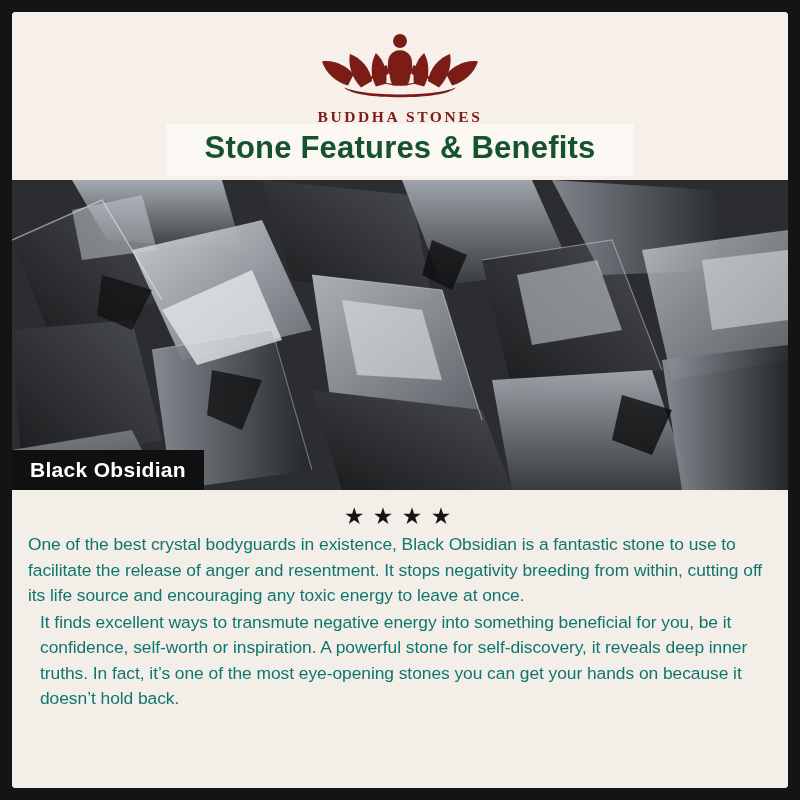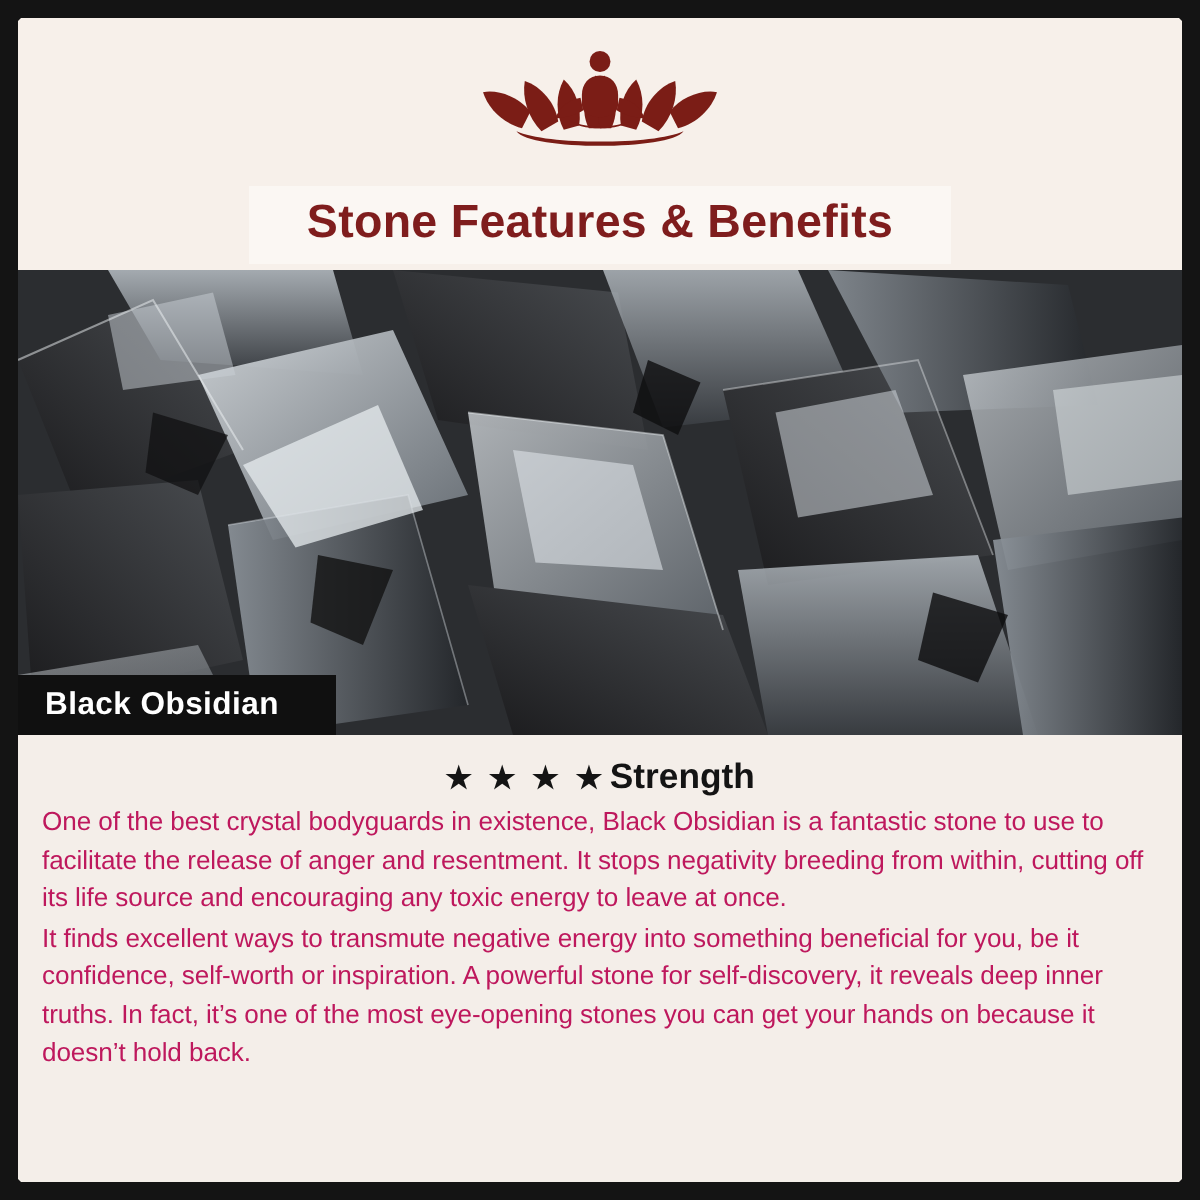--- a/index.html
+++ b/index.html
@@ -55,40 +55,40 @@
   .title-bar {
     position: absolute;
     left: 154px; right: 154px;
     bottom: 4px;
     background: #fbf7f3;
     padding: 6px 0 10px 0;
   }
   .title-bar h1 {
     font-size: 31px;
     font-weight: 700;
-    color: #7f1d1d;
+    color: #14532d;
     letter-spacing: .2px;
     font-family: "Liberation Sans", sans-serif;
   }
   
   .photo {
     position: relative;
     height: 310px;
     overflow: hidden;
     background: #2a2a2c;
   }
   .photo svg { display: block; width: 100%; height: 100%; }
   .caption {
     position: absolute;
     left: 0; bottom: 0;
     background: #101010;
     color: #fff;
     font-size: 21px;
     font-weight: 700;
-    padding: 8px 38px 8px 18px;
+    padding: 8px 18px 8px 18px;
     letter-spacing: .3px;
   }
   
   .body {
     position: relative;
     background: #f4eee9;
     height: 298px;
     padding: 10px 16px 0 16px;
   }
   .benefits {
@@ -107,25 +107,25 @@
     white-space: nowrap;
   }
   .benefit .star {
     font-size: 20px;
     margin-right: 5px;
     color: #141414;
   }
   .paragraphs p {
     font-size: 17.4px;
     line-height: 1.47;
-    color: #be185d;
+    color: #0f766e;
     text-align: left;
     letter-spacing: -0.05px;
   }
-  .paragraphs p + p { margin-top: 1px; }
+  .paragraphs p + p { margin-top: 1px; margin-left: 12px; }
   
   .corner {
     position: absolute;
     width: 0; height: 0;
     z-index: 5;
   }
   .corner.tl { top: 0; left: 0; border-top: 26px solid #141414; border-right: 26px solid transparent; }
   .corner.tr { top: 0; right: 0; border-top: 26px solid #141414; border-left: 26px solid transparent; }
   .corner.bl { bottom: 0; left: 0; border-bottom: 26px solid #141414; border-right: 26px solid transparent; }
   .corner.br { bottom: 0; right: 0; border-bottom: 26px solid #141414; border-left: 26px solid transparent; }
@@ -158,20 +158,21 @@
               <path d="M40 64 C62 74 138 74 160 64 C150 78 50 78 40 64 Z"></path>
 
               <circle cx="100" cy="14" r="7.5"></circle>
               <path d="M100 24 C108 24 113 30 113 38 L113 45 C113 50 108 54 100 54 C92 54 87 50 87 45 L87 38 C87 30 92 24 100 24 Z"></path>
               <path d="M86 40 C76 42 70 48 68 55 C76 54 84 52 88 49 Z"></path>
               <path d="M114 40 C124 42 130 48 132 55 C124 54 116 52 112 49 Z"></path>
               <path d="M78 56 C86 62 114 62 122 56 C116 64 84 64 78 56 Z"></path>
             </g>
           </svg>
         </span>
+        <div class="brand">BUDDHA STONES</div>
       </div>
       <div class="title-bar">
         <h1>Stone Features &amp; Benefits</h1>
       </div>
     </div>
 
     <div class="photo">
       <svg viewBox="0 0 776 310" preserveAspectRatio="none" xmlns="http://www.w3.org/2000/svg">
         <defs>
           <linearGradient id="g1" x1="0" y1="0" x2="1" y2="1">
@@ -234,21 +235,20 @@
           <span class="star">★</span>
         </div>
         <div class="benefit">
           <span class="star">★</span>
         </div>
         <div class="benefit">
           <span class="star">★</span>
         </div>
         <div class="benefit">
           <span class="star">★</span>
-          <span>Strength</span>
         </div>
       </div>
       <div class="paragraphs">
         <p>One of the best crystal bodyguards in existence, Black Obsidian is a fantastic stone to use to facilitate the release of anger and resentment. It stops negativity breeding from within, cutting off its life source and encouraging any toxic energy to leave at once.</p>
         <p>It finds excellent ways to transmute negative energy into something beneficial for you, be it confidence, self-worth or inspiration. A powerful stone for self-discovery, it reveals deep inner truths. In fact, it’s one of the most eye-opening stones you can get your hands on because it doesn’t hold back.</p>
       </div>
     </div>
 
   </div>
 

